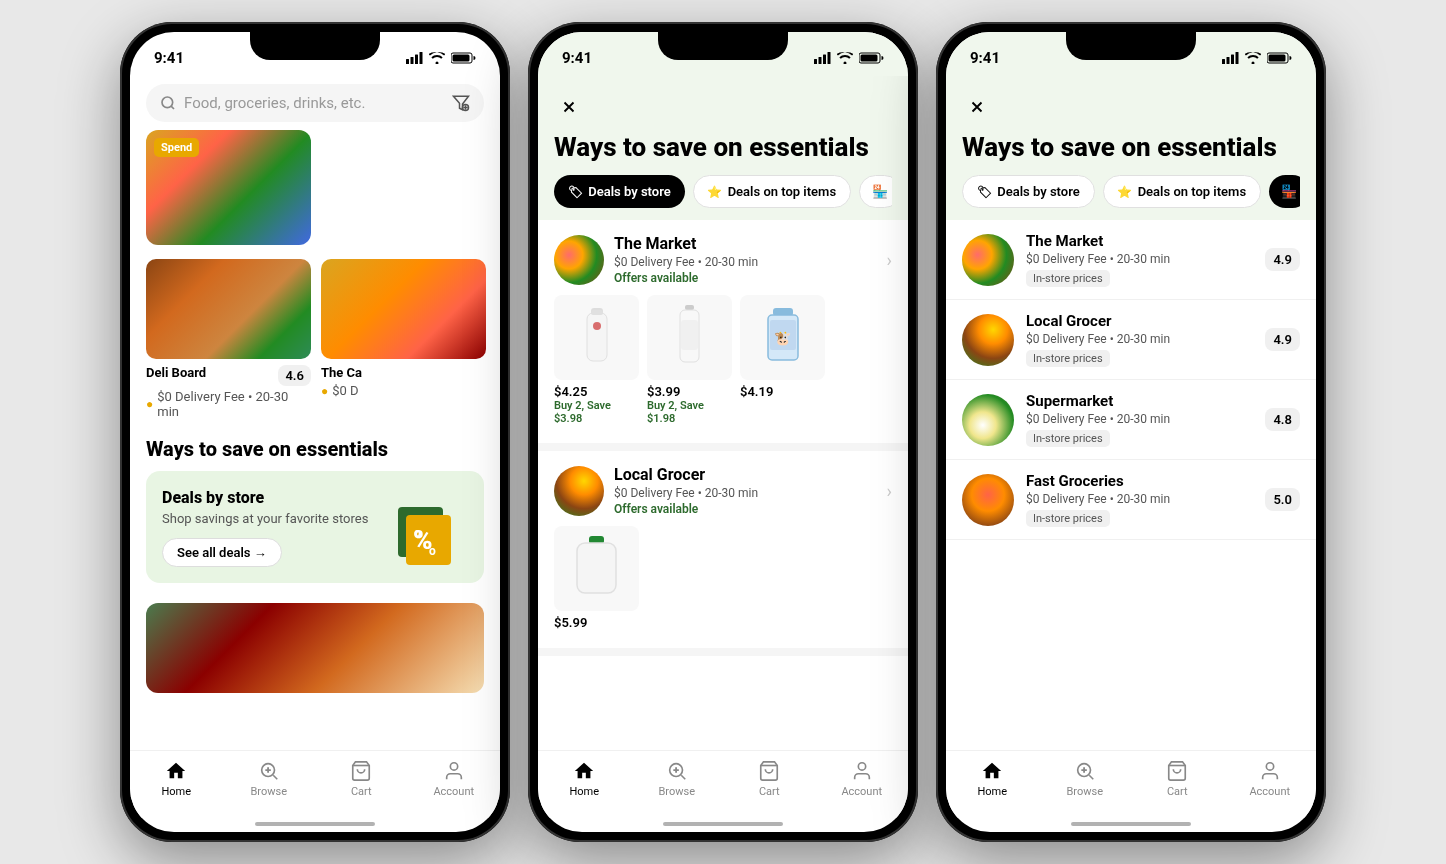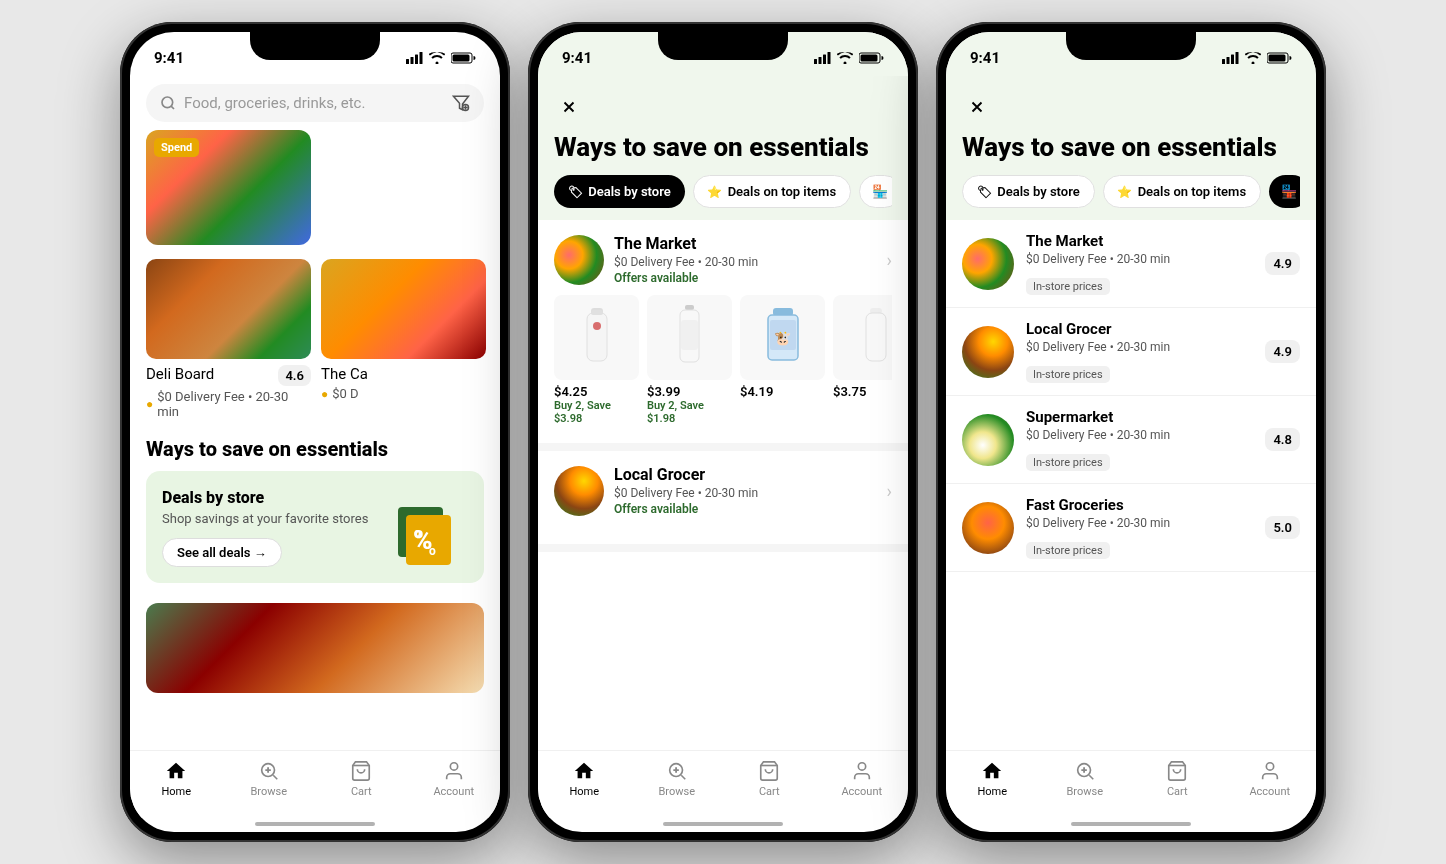--- a/index.html
+++ b/index.html
@@ -221,22 +221,22 @@
       align-items: center;
       justify-content: center;
     }
     .restaurant-info {
       display: flex;
       justify-content: space-between;
       align-items: flex-start;
       margin-top: 6px;
     }
     .restaurant-name {
-      font-size: 15px;
-      font-weight: 400;
+      font-size: 13px;
+      font-weight: 700;
     }
     .restaurant-rating {
       background: #f0f0f0;
       border-radius: 8px;
       padding: 3px 7px;
       font-size: 13px;
       font-weight: 600;
     }
     .restaurant-meta {
       font-size: 13px;
@@ -472,21 +472,21 @@
     .store-list-meta {
       font-size: 12px;
       color: #555;
     }
     .in-store-badge {
       background: #f0f0f0;
       border-radius: 5px;
       padding: 2px 7px;
       font-size: 11px;
       color: #555;
-      margin-top: 12px;
+      margin-top: 4px;
       display: inline-block;
     }
     .store-list-rating {
       background: #f0f0f0;
       border-radius: 8px;
       padding: 4px 8px;
       font-size: 13px;
       font-weight: 600;
       flex-shrink: 0;
     }
@@ -765,45 +765,45 @@
                 <svg width="50" height="60" viewBox="0 0 50 60">
                     <rect x="15" y="0" width="20" height="8" rx="3" fill="#88bbdd"></rect>
                     <rect x="10" y="7" width="30" height="45" rx="4" fill="#d4e8f8" stroke="#88bbdd" stroke-width="1.5"></rect>
                     <rect x="12" y="12" width="26" height="30" rx="2" fill="#c0d8f0"></rect>
                     <text x="25" y="35" font-size="14" fill="#1a5f8a" text-anchor="middle" font-weight="bold">🐮</text>
                   </svg>
               </div>
               <div class="product-price">$4.19</div>
               <div class="product-deal"></div>
             </div>
-            <div class="product-item">
-              <div class="product-img">
-                <svg width="40" height="60" viewBox="0 0 40 60">
-                    <rect x="14" y="0" width="12" height="6" rx="3" fill="#eee"></rect>
-                    <rect x="10" y="5" width="20" height="48" rx="6" fill="#f8f8f8" stroke="#e0e0e0" stroke-width="1"></rect>
-                  </svg>
-              </div>
-              <div class="product-price">$3.75</div>
-            </div>
           </div>
         </div>
 
         <div class="store-section">
           <div class="store-header">
             <div class="store-info">
               <div class="store-avatar img-grocer"></div>
               <div>
                 <div class="store-name">Local Grocer</div>
                 <div class="store-meta">$0 Delivery Fee • 20-30 min</div>
                 <div class="offers-available">Offers available</div>
               </div>
             </div>
             <span class="chevron">›</span>
           </div>
           <div class="products-row">
+            <div class="product-item">
+              <div class="product-img">
+                <svg width="55" height="65" viewBox="0 0 55 65">
+                    <rect x="20" y="0" width="15" height="8" rx="3" fill="#228833"></rect>
+                    <rect x="8" y="7" width="39" height="50" rx="8" fill="#f5f5f5" stroke="#e0e0e0" stroke-width="1.5"></rect>
+                  </svg>
+              </div>
+              <div class="product-price">$5.99</div>
+            </div>
           </div>
         </div>
         <div style="height:20px;"></div>
       </div>
 
       <div class="bottom-nav">
         <div class="nav-item active">
           <div class="nav-icon">
             <svg width="22" height="22" viewBox="0 0 24 24" fill="currentColor">
                 <path d="M10 20v-6h4v6h5v-8h3L12 3 2 12h3v8z"></path>

